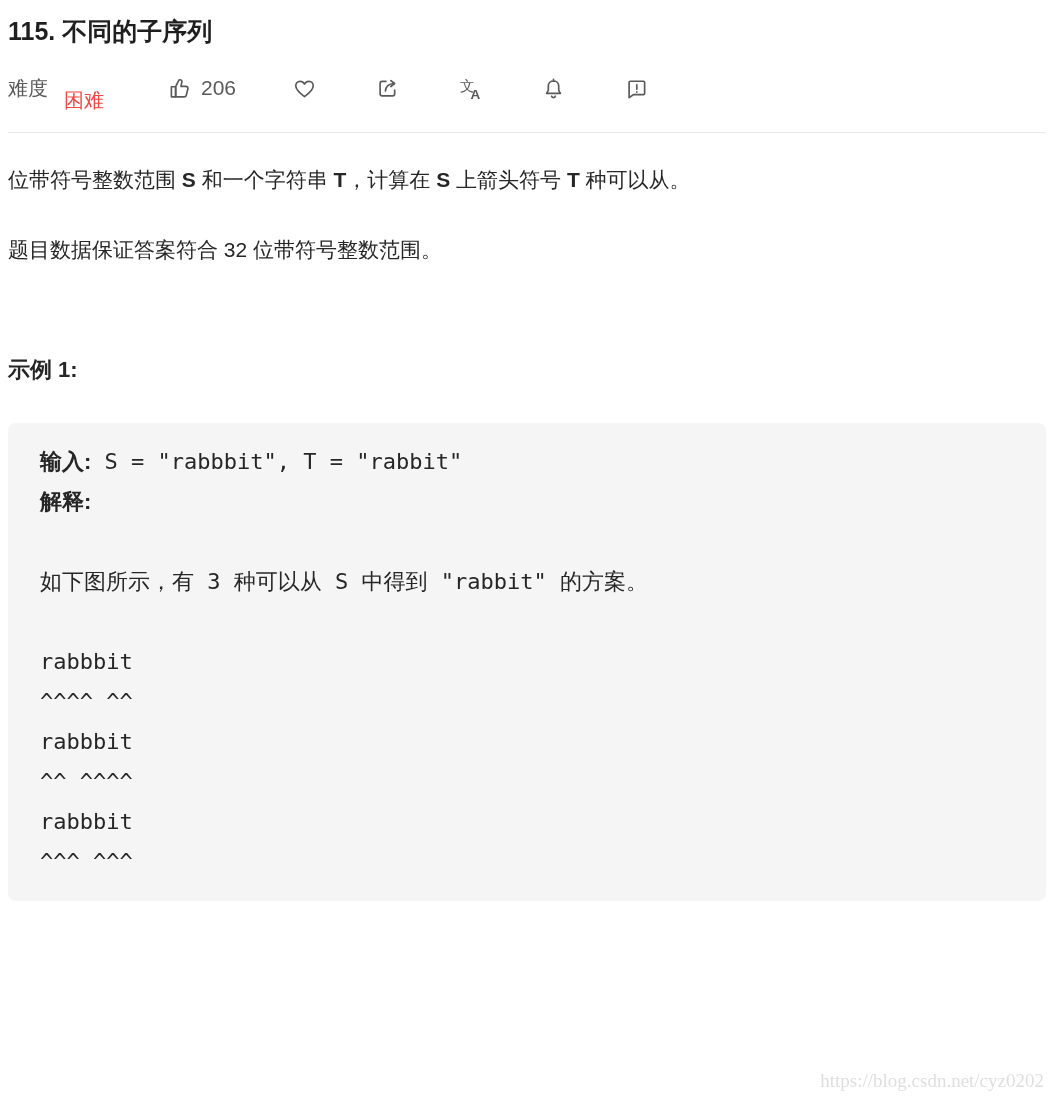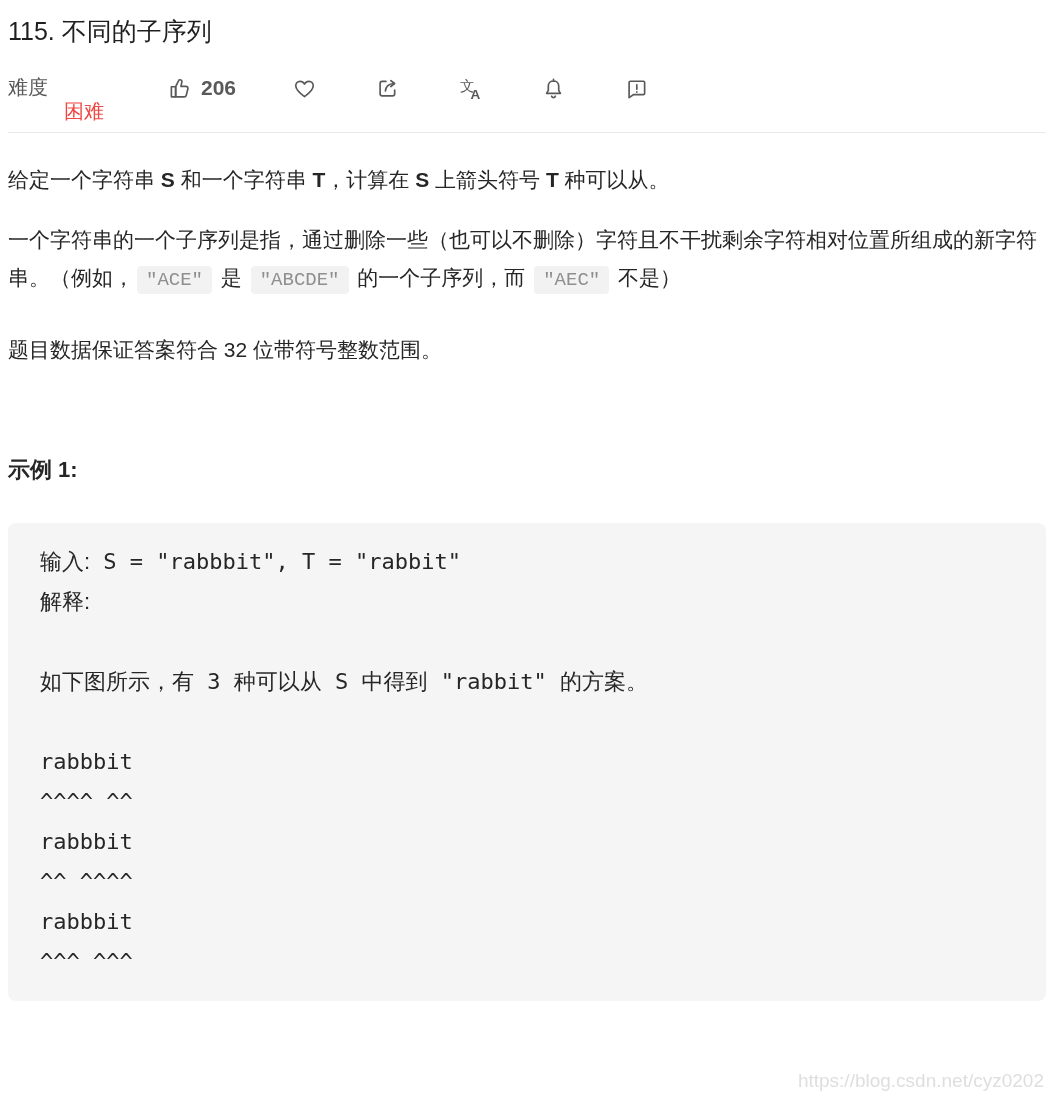--- a/index.html
+++ b/index.html
@@ -8,32 +8,32 @@
     width: 1054px; height: 1110px;
     background: #ffffff;
     font-family: "Liberation Sans", sans-serif;
     color: #262626;
     position: relative;
     overflow: hidden;
   }
   .container { padding: 16px 8px 0; }
 
   .title {
-    font-size: 25px; font-weight: normal; color: #1f1f1f;
+    font-size: 25px; font-weight: bold; color: #1f1f1f;
     line-height: 30px; margin: 0;
   }
 
   .meta-row {
-    display: flex; 
+    display: flex; align-items: center;
     margin-top: 28px; height: 28px;
     font-size: 20px; color: #595959;
   }
   .difficulty-value { margin-left: 16px; margin-top: 24px; }
   .like-group { display: flex; align-items: center; margin-left: 63px; gap: 9px; cursor: pointer; }
-  .like-count { font-size: 21px; color: #595959; font-weight: bold; }
+  .like-count { font-size: 21px; color: #595959; }
   .icon-btn { display: flex; align-items: center; cursor: pointer; }
   .icon-btn.first { margin-left: 56px; }
   .icon-btn.next { margin-left: 58px; }
   svg.icon {
     width: 25px; height: 25px;
     stroke: #595959; fill: none;
     stroke-width: 1.6; stroke-linecap: round; stroke-linejoin: round;
   }
   svg.icon text { stroke: none; fill: #595959; font-family: "Liberation Sans", sans-serif; }
 
@@ -54,26 +54,26 @@
 
   .example-block {
     margin-top: 38px;
     background: #f5f5f5;
     border-radius: 8px;
     padding: 19px 32px;
     font-family: "DejaVu Sans Mono", monospace;
     font-size: 22px; line-height: 40px; color: #262626;
   }
   .code-line { white-space: pre; min-height: 40px; }
-  .code-line strong { font-family: "Liberation Sans", sans-serif; font-weight: normal; }
+  .code-line strong { font-family: "Liberation Sans", sans-serif; font-weight: bold; }
 
   .watermark {
     position: absolute; right: 10px; top: 1070px;
     font-size: 19px; color: #c4c4c4; opacity: 0.55;
-    font-family: Liberation Sans, sans-serif;
+    font-family: Liberation Serif, serif;
   }
 </style>
 </head>
 <body>
 
 <div class="container">
 
   <h1 class="title">115. 不同的子序列</h1>
 
   <div class="meta-row">
@@ -121,23 +121,22 @@
       <svg class="icon" viewBox="0 0 24 24">
         <path d="M6.2 5h12.3a1.3 1.3 0 0 1 1.3 1.3v10.2a1.3 1.3 0 0 1-1.3 1.3H9.3l-4.4 3V6.3A1.3 1.3 0 0 1 6.2 5z"></path>
         <path d="M12.3 8.5v4.2"></path>
         <path d="M12.3 15.2v.2"></path>
       </svg>
     </span>
   </div>
 
   <hr class="divider">
 
-  <p class="desc p1"><span>给定一个字符串 </span><span class="b">S</span><span> 和一个字符串 </span><span class="b">T</span><span>，计算在 </span><span class="b">S</span><span> 上箭头符号 </span><span class="b">T</span><span> 种可以从。</span></p>
+  <p class="desc p1"><span>位带符号整数范围 </span><span class="b">S</span><span> 和一个字符串 </span><span class="b">T</span><span>，计算在 </span><span class="b">S</span><span> 上箭头符号 </span><span class="b">T</span><span> 种可以从。</span></p>
 
-  <p class="desc p2"><span>一个字符串的一个子序列是指，通过删除一些（也可以不删除）字符且不干扰剩余字符相对位置所组成的新字符串。（例如，</span><span class="inline-code">"ACE"</span><span> 是 </span><span class="inline-code">"ABCDE"</span><span> 的一个子序列，而 </span><span class="inline-code">"AEC"</span><span> 不是）</span></p>
 
   <p class="desc p3">题目数据保证答案符合 32 位带符号整数范围。</p>
 
   <h3 class="example-heading">示例 1:</h3>
 
   <div class="example-block">
       <div class="code-line"><strong>输入:</strong> S = "rabbbit", T = "rabbit"</div>
       <div class="code-line"><strong>解释:</strong></div>
       <div class="code-line"></div>
       <div class="code-line">如下图所示，有 3 种可以从 S 中得到 "rabbit" 的方案。</div>

